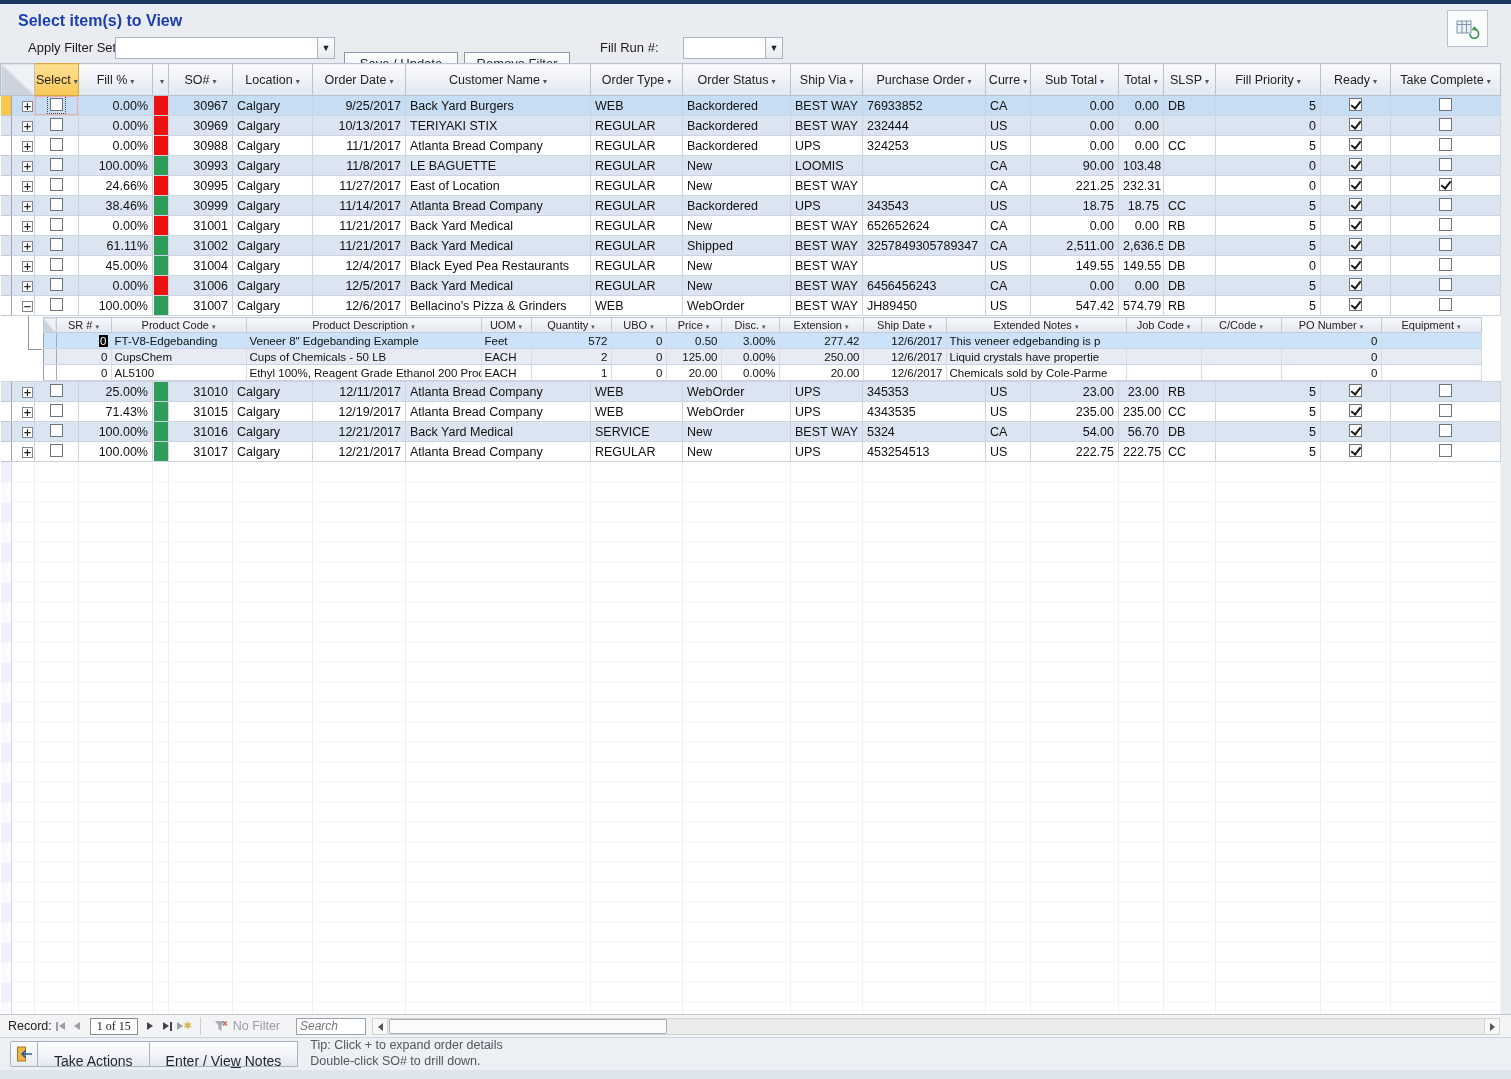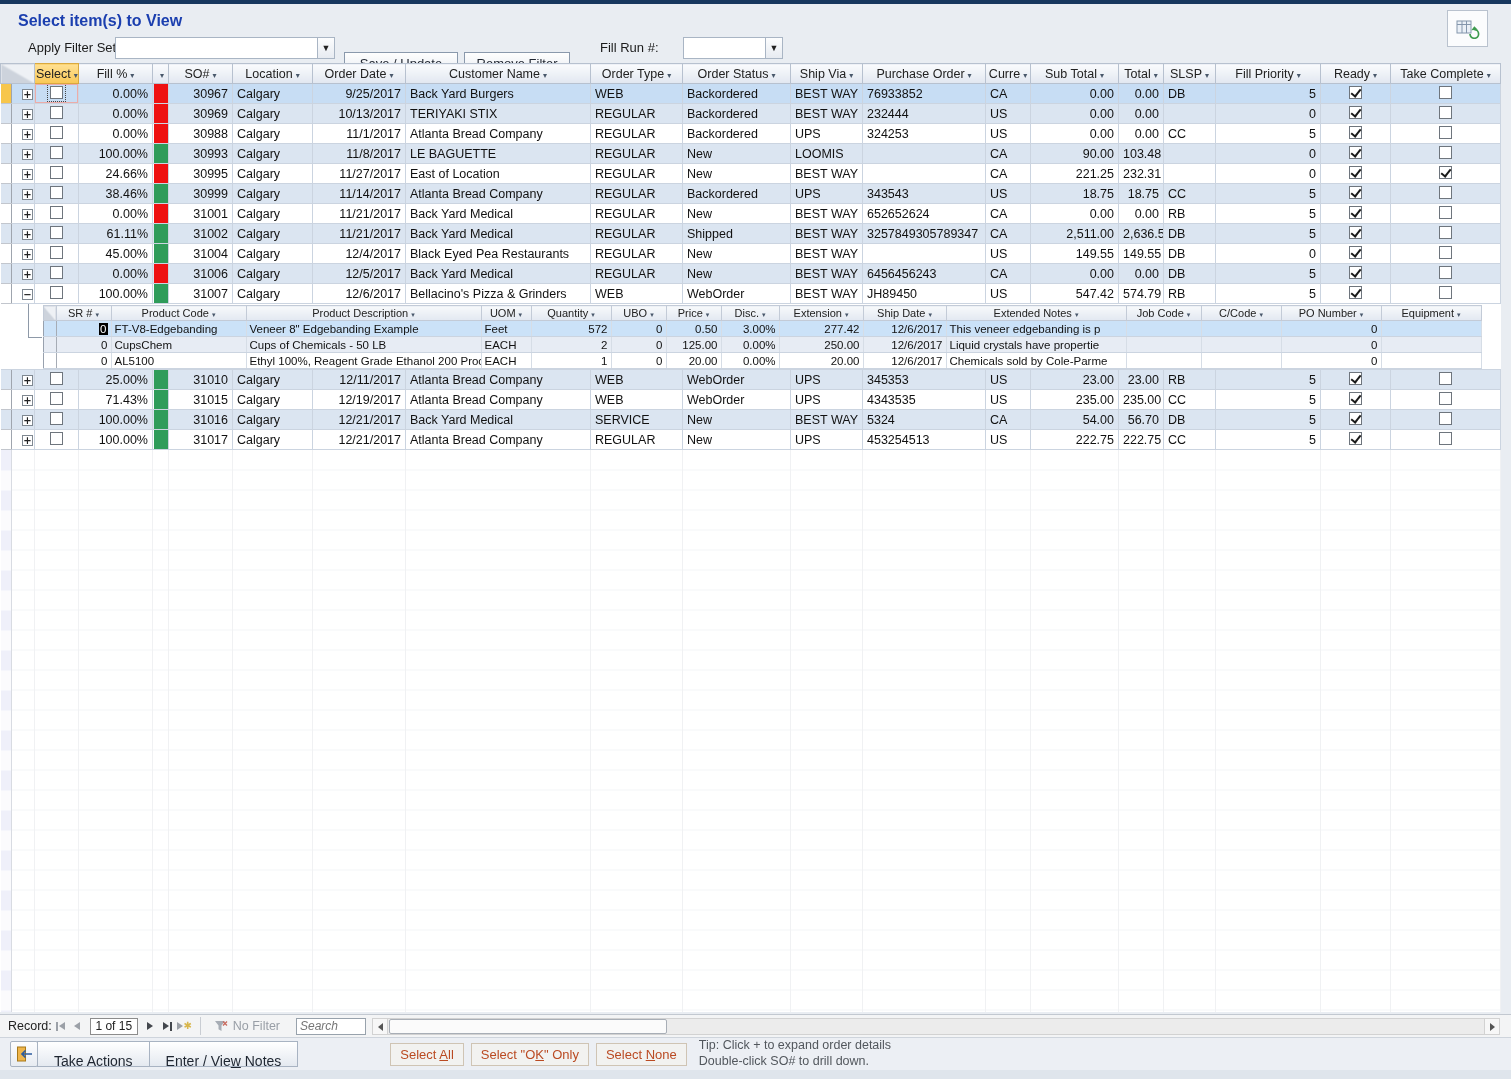--- a/index.html
+++ b/index.html
@@ -28,21 +28,21 @@
   .hbtn { position:absolute; top:48px; height:24px; font-size:13px; color:#1F2530; text-align:center;
           background:linear-gradient(#FEFEFE,#E5EAF0); border:1px solid #8A99AC; line-height:22px; }
   .btn-save { left:344px; width:114px; }
   .btn-remove { left:464px; width:106px; }
   .refresh-btn { position:absolute; top:6px; left:1447px; width:41px; height:37px; background:#FBFCFD;
                  border:1px solid #B9C2CE; display:flex; align-items:center; justify-content:center; }
 
   
   .grid-area { position:absolute; top:63px; left:0; width:1511px; height:951px; }
   table.grid { border-collapse:collapse; table-layout:fixed; width:1500px; background:#fff; }
-  .grid th { height:20px; font-size:12.5px; font-weight:normal; color:#222; text-align:center;
+  .grid th { height:32px; font-size:12.5px; font-weight:normal; color:#222; text-align:center;
              background:linear-gradient(#FAFBFD,#E1E7F0); border:1px solid #B7C1CF; padding:0 1px;
              white-space:nowrap; overflow:hidden; }
   .grid th.hsel { background:linear-gradient(#FFE092,#F9C856); border-color:#D9A93F; }
   .grid th.stub { background:linear-gradient(to top right, #CDD3DC 47%, #EEF1F5 53%); }
   .arr { font-size:8px; color:#49586B; margin-left:3px; }
   .grid td { height:20px; font-size:12.5px; padding:0 4px; border-right:1px solid #CBD4E0;
              border-bottom:1px solid #CBD4E0; white-space:nowrap; overflow:hidden; vertical-align:middle; }
   .grid tr.row-selected td { background:#C7DDF4; }
   .grid tr.row-alt td      { background:#DBE5F1; }
   .grid tr.row-white td    { background:#FFFFFF; }
@@ -92,21 +92,21 @@
   .record-bar { position:absolute; top:1014px; left:0; width:1511px; height:23px; background:#F3F4F5;
                 border-top:1px solid #C2C8D0; display:flex; align-items:center; padding-left:8px;
                 font-size:12.5px; color:#222; }
   .nav { width:17px; height:16px; display:inline-flex; align-items:center; justify-content:center; gap:1px; }
   .tri-l { width:0; height:0; border-style:solid; border-width:4px 6px 4px 0; border-color:transparent #43474D transparent transparent; }
   .tri-r { width:0; height:0; border-style:solid; border-width:4px 0 4px 6px; border-color:transparent transparent transparent #43474D; }
   .vbar { width:2px; height:9px; background:#43474D; }
   .dim .tri-l { border-right-color:#9BA0A7; } .dim .vbar { background:#9BA0A7; } .dim .tri-r { border-left-color:#9BA0A7; }
   .star { color:#D8B64C; font-size:10px; line-height:10px; }
   .rec-box { width:48px; height:17px; border:1px solid #8C8C8C; background:#fff; text-align:center;
-             font-size:12px; line-height:15px; margin:0 4px; }
+             font-size:12px; line-height:15px; margin:0 4px;font-family:Liberation Serif, serif; }
   .rb-sep { width:1px; height:18px; background:#C9CDD3; margin:0 7px; }
   .nofilter { display:inline-flex; align-items:center; gap:5px; color:#989EA6; font-size:12.5px; padding:0 6px; }
   .searchbox { width:70px; height:17px; border:1px solid #98A2AC; font-size:12px; padding:0 3px; margin-left:10px;
                font-family:"Liberation Sans",sans-serif;font-style:italic; }
   .hscroll { position:absolute; left:372px; top:3px; width:1128px; height:17px; display:flex;
              background:#ECECEC; border:1px solid #D2D2D2; }
   .sarr { width:15px; background:#F7F7F7; display:flex; align-items:center; justify-content:center; }
   .sarr.l { border-right:1px solid #D2D2D2; } .sarr.r { border-left:1px solid #D2D2D2; margin-left:auto; }
   .mini-l { width:0;height:0;border-style:solid;border-width:4px 5px 4px 0;border-color:transparent #555 transparent transparent; }
   .mini-r { width:0;height:0;border-style:solid;border-width:4px 0 4px 5px;border-color:transparent transparent transparent #555; }
@@ -756,23 +756,18 @@
 
 <div class="footer">
   <button class="exit-btn">
     <svg width="17" height="16" viewBox="0 0 17 16">
       <rect x="1.5" y="1" width="8" height="14" fill="#EFB54B" stroke="#A87818"></rect>
       <path d="M16 8 H6 M9.5 4.5 L6 8 L9.5 11.5" stroke="#2E5C9E" stroke-width="1.7" fill="none"></path>
     </svg>
   </button>
   <button class="big-btn">Take Actions</button>
   <button class="big-btn"><span>Enter / Vie</span><u>w</u><span> Notes</span></button>
-  <div class="sel-group">
-    <button class="sel-btn"><span>Select </span><u>A</u><span>ll</span></button>
-    <button class="sel-btn"><span>Select "O</span><u>K</u><span>" Only</span></button>
-    <button class="sel-btn"><span>Select </span><u>N</u><span>one</span></button>
-  </div>
   <div class="tip">
     <div>Tip: Click + to expand order details</div>
     <div>Double-click SO# to drill down.</div>
   </div>
 </div>
 <div class="bottom-strip"></div>
 
 </body></html>

